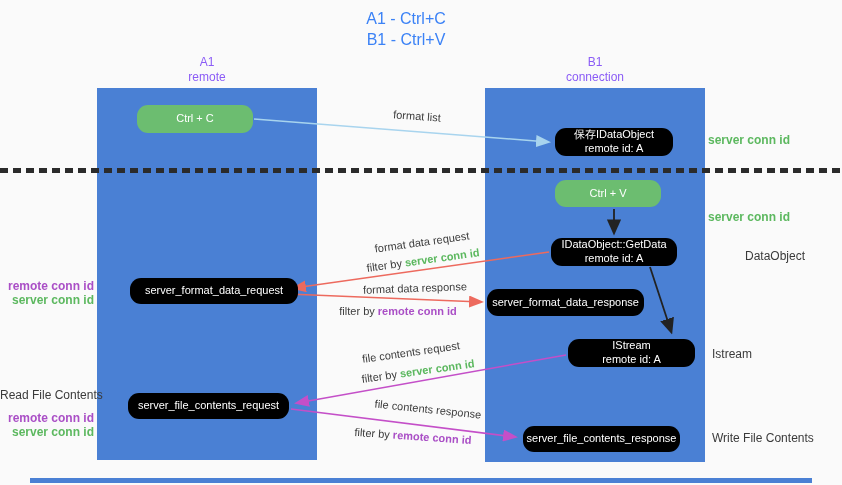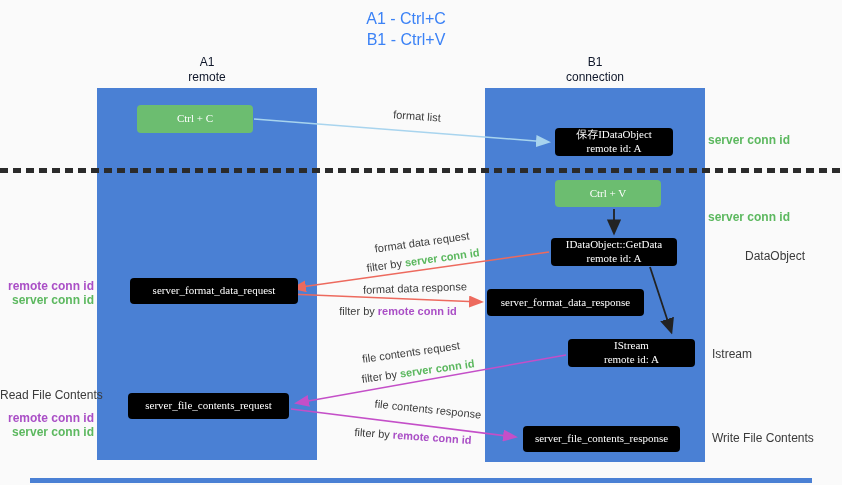--- a/index.html
+++ b/index.html
@@ -8,34 +8,33 @@
     background:#fafafa;
     font-family:"Liberation Sans","DejaVu Sans",sans-serif;
     color:#3a3a3a;
   }
   .abs{position:absolute;}
   .title{
     left:406px;top:8px;transform:translateX(-50%);
     font-size:16px;line-height:1.32;text-align:center;color:#3b82f6;
   }
   .lane-header{
-    top:55px;width:120px;text-align:center;font-size:12px;line-height:1.25;color:#0f172a;
+    top:55px;width:120px;text-align:center;font-size:12px;line-height:1.25;color:#8b5cf6;
   }
   .lane{background:#4a80d4;}
   .lane-left{left:97px;top:88px;width:220px;height:372px;}
   .lane-right{left:485px;top:88px;width:220px;height:374px;}
   .divider{
     left:0;top:168px;width:842px;height:5px;
     background:repeating-linear-gradient(90deg,#2b2b2b 0 8px,transparent 8px 13px);
   }
   .node{
     display:flex;flex-direction:column;align-items:center;justify-content:center;
     color:#fff;font-size:11px;line-height:1.25;text-align:center;
-    border-radius:4px;
-    font-family:Liberation Serif, serif;
+    border-radius:11px;
   }
   .green{background:#6cbd70;}
   .orange{background:#000000;}
   .arrows{left:0;top:0;pointer-events:none;}
   .lbl{font-size:11px;color:#3c3c3c;text-align:center;white-space:nowrap;}
   .side{font-size:12px;white-space:nowrap;}
   .left-col{left:0;width:94px;text-align:right;}
   .id-green{color:#5cb85f;font-weight:bold;}
   .id-purple{color:#aa4fc6;font-weight:bold;}
   .dark{color:#3a3a3a;}

